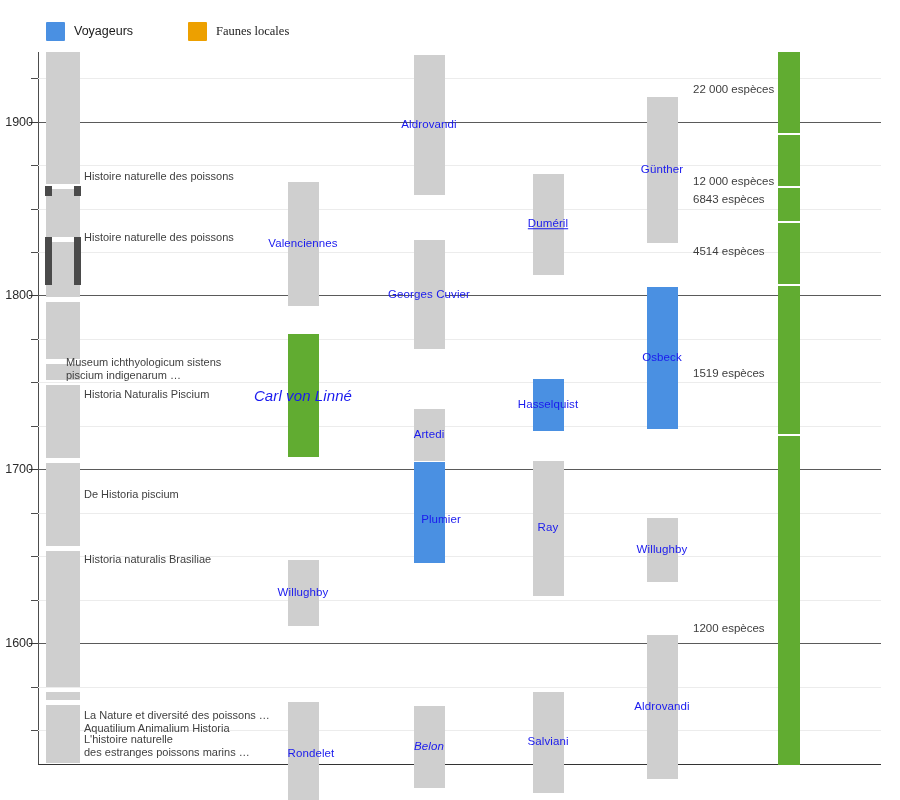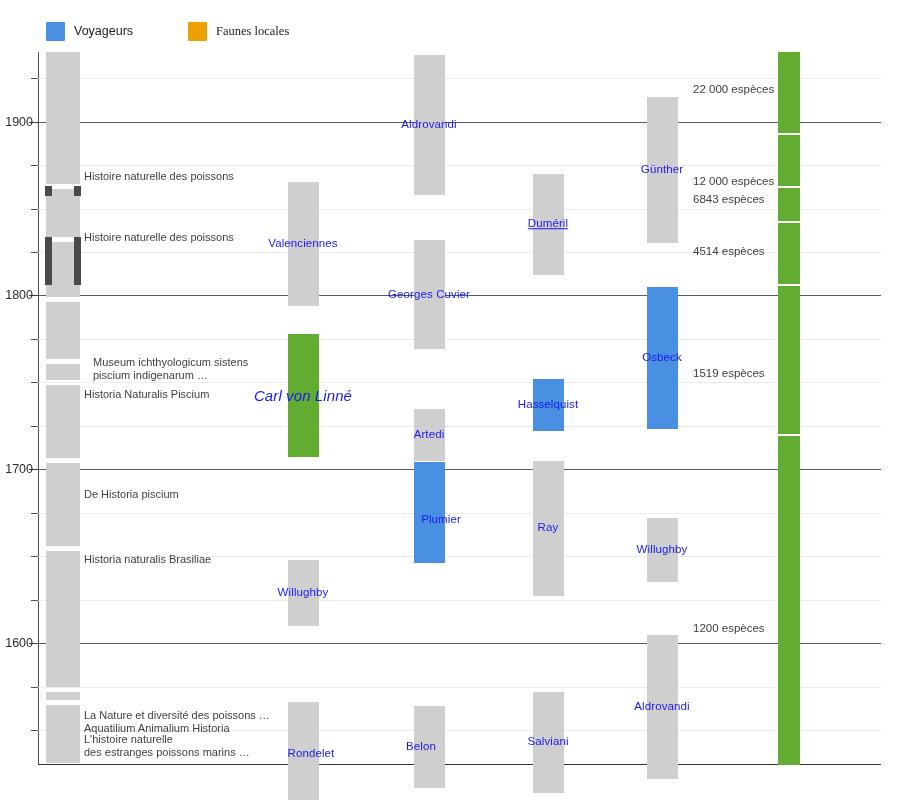--- a/index.html
+++ b/index.html
@@ -134,21 +134,21 @@
         <div class="timecol-seg" style="left: 8px; width: 34px; top: 640px; height: 8px; background: rgb(207, 207, 207);"></div>
         <div class="timecol-seg" style="left: 8px; width: 34px; top: 653px; height: 58px; background: rgb(207, 207, 207);"></div>
         <div class="pubmark" style="left: 7px; width: 7px; top: 134px; height: 10px;"></div>
         <div class="pubmark" style="left: 36px; width: 7px; top: 134px; height: 10px;"></div>
         <div class="pubmark" style="left: 7px; width: 7px; top: 185px; height: 48px;"></div>
         <div class="pubmark" style="left: 36px; width: 7px; top: 185px; height: 48px;"></div>
       </div>
     <div id="pub-layer">
         <div class="pub-label" style="left: 46px; top: 125.21px;">Histoire naturelle des poissons</div>
         <div class="pub-label" style="left: 46px; top: 186.076px;">Histoire naturelle des poissons</div>
-        <div class="pub-label" style="left: 55px; top: 316.502px;">Museum ichthyologicum sistens
+        <div class="pub-label" style="left: 28px; top: 316.502px;">Museum ichthyologicum sistens
 piscium indigenarum …</div>
         <div class="pub-label" style="left: 46px; top: 342.588px;">Historia Naturalis Piscium</div>
         <div class="pub-label" style="left: 46px; top: 443.451px;">De Historia piscium</div>
         <div class="pub-label" style="left: 46px; top: 507.795px;">Historia naturalis Brasiliae</div>
         <div class="pub-label" style="left: 46px; top: 669.524px;">La Nature et diversité des poissons …
 Aquatilium Animalium Historia</div>
         <div class="pub-label" style="left: 46px; top: 693.871px;">L'histoire naturelle
 des estranges poissons marins …</div>
       </div>
     <div id="bars-layer">
@@ -176,21 +176,21 @@
         <div class="bar-label" style="left: 510px; top: 476.493px;">Ray</div>
         <div class="bar gray" style="left: 608.5px; width: 31px; top: 466.059px; height: 64.3439px;"></div>
         <div class="bar-label" style="left: 624px; top: 498.23px;">Willughby</div>
         <div class="bar gray" style="left: 249.5px; width: 31px; top: 507.795px; height: 66.0829px;"></div>
         <div class="bar-label" style="left: 265px; top: 540.837px;">Willughby</div>
         <div class="bar gray" style="left: 608.5px; width: 31px; top: 582.573px; height: 144.339px;"></div>
         <div class="bar-label" style="left: 624px; top: 654.743px;">Aldrovandi</div>
         <div class="bar gray" style="left: 249.5px; width: 31px; top: 650.395px; height: 102.602px;"></div>
         <div class="bar-label" style="left: 265px; top: 701.696px; margin-left: 8px;">Rondelet</div>
         <div class="bar gray" style="left: 375.5px; width: 31px; top: 653.873px; height: 81.7341px;"></div>
-        <div class="bar-label" style="left: 383px; top: 694.74px;">Belon</div>
+        <div class="bar-label" style="left: 391px; top: 694.74px; font-style: italic;">Belon</div>
         <div class="bar gray" style="left: 494.5px; width: 31px; top: 639.961px; height: 100.863px;"></div>
         <div class="bar-label" style="left: 510px; top: 690.393px;">Salviani</div>
       </div>
     <div id="species-layer">
         <div class="species-label" style="left: 655px; top: 38.2585px;">22 000 espèces</div>
         <div class="species-label" style="left: 655px; top: 104.341px; margin-top: 26px;">12 000 espèces</div>
         <div class="species-label" style="left: 655px; top: 147.817px;">6843 espèces</div>
         <div class="species-label" style="left: 655px; top: 199.988px;">4514 espèces</div>
         <div class="species-label" style="left: 655px; top: 321.72px;">1519 espèces</div>
         <div class="species-label" style="left: 655px; top: 577.356px;">1200 espèces</div>

